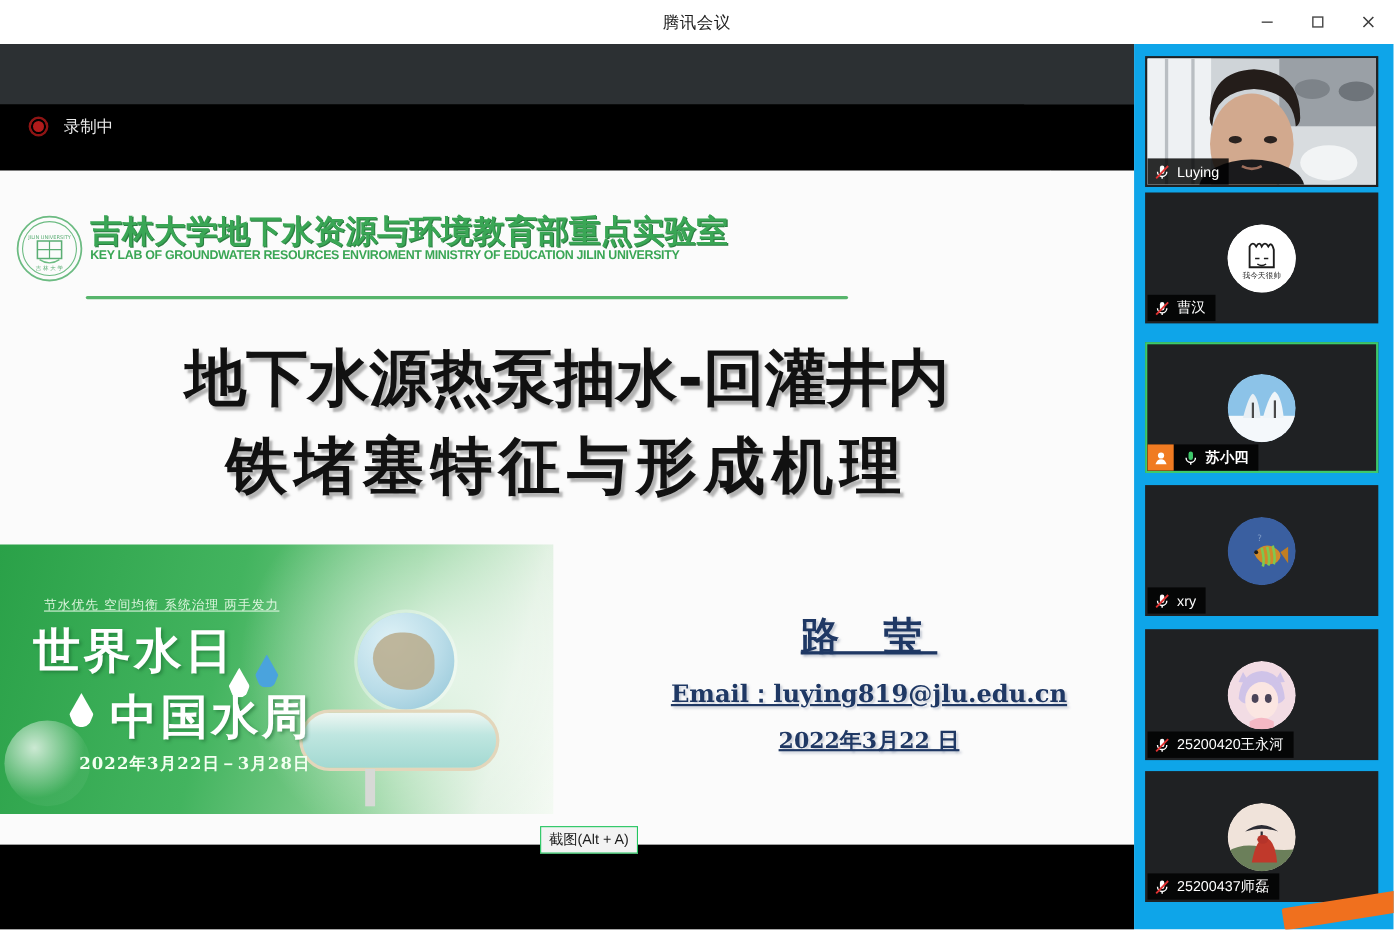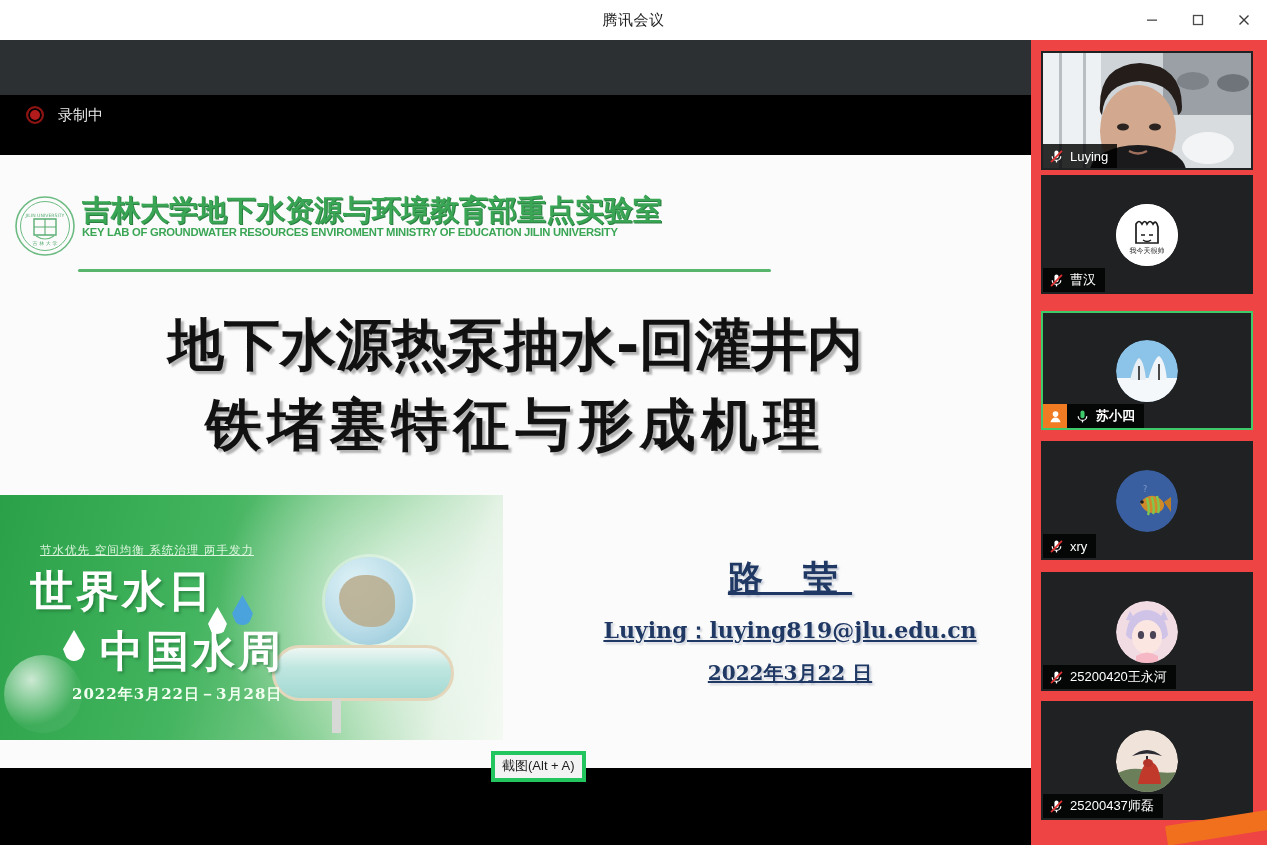--- a/index.html
+++ b/index.html
@@ -149,33 +149,33 @@
     text-shadow: 2px 2px 2px rgba(150,160,180,.45);
   }
   .presenter .date {
     font-size: 20px; font-weight: bold; margin-top: 14px; color: #1f3864;
     text-shadow: 2px 2px 2px rgba(150,160,180,.45);
   }
 
   
   .tooltip {
     position: absolute; left: 491px; top: 711px; padding: 2px 7px 3px;
-    background: #f3f3f3; border: 4px solid #22c55e; color: #1b1b1b;
+    background: #f3f3f3; border: 1px solid #22c55e; color: #1b1b1b;
     font-size: 13px; line-height: 18px; white-space: nowrap; z-index: 40;
   }
 
   
   .stage-bottom {
     position: absolute; left: 0; top: 728px; width: 1031px; height: 77px; background: #000000;
   }
 
   
   .sidebar {
     position: absolute; left: 1031px; top: 40px; width: 236px; height: 805px;
-    background: #ef4444;
+    background: #0ea5e9;
   }
   .tile {
     position: absolute; left: 10px; width: 212px; height: 119px;
     background: #1f2123; border: 2px solid transparent; overflow: hidden;
   }
   .tile.speaking { border-color: #3ec96b; font-weight: bold; }
   .tile .video-fill { position: absolute; inset: 0; }
   .avatar {
     position: absolute; left: 50%; top: 50%; transform: translate(-50%,-50%);
     width: 62px; height: 62px; border-radius: 50%; overflow: hidden;
@@ -274,21 +274,21 @@
         <div class="banner-l1">世界水日</div>
         <div class="banner-l2">中国水周</div>
         <div class="drop d1"></div>
         <div class="drop d2"></div>
         <div class="drop d3"></div>
         <div class="banner-date">2022年3月22日－3月28日</div>
       </div>
 
       <div class="presenter">
         <div class="name">路  莹</div>
-        <div class="email">Luying：luying819@jlu.edu.cn</div>
+        <div class="email">Email：luying819@jlu.edu.cn</div>
         <div class="date">2022年3月22 日</div>
       </div>
     </div>
 
     <div class="stage-bottom"></div>
 
     <div class="tooltip">截图(Alt + A)</div>
 
   </div>
 

